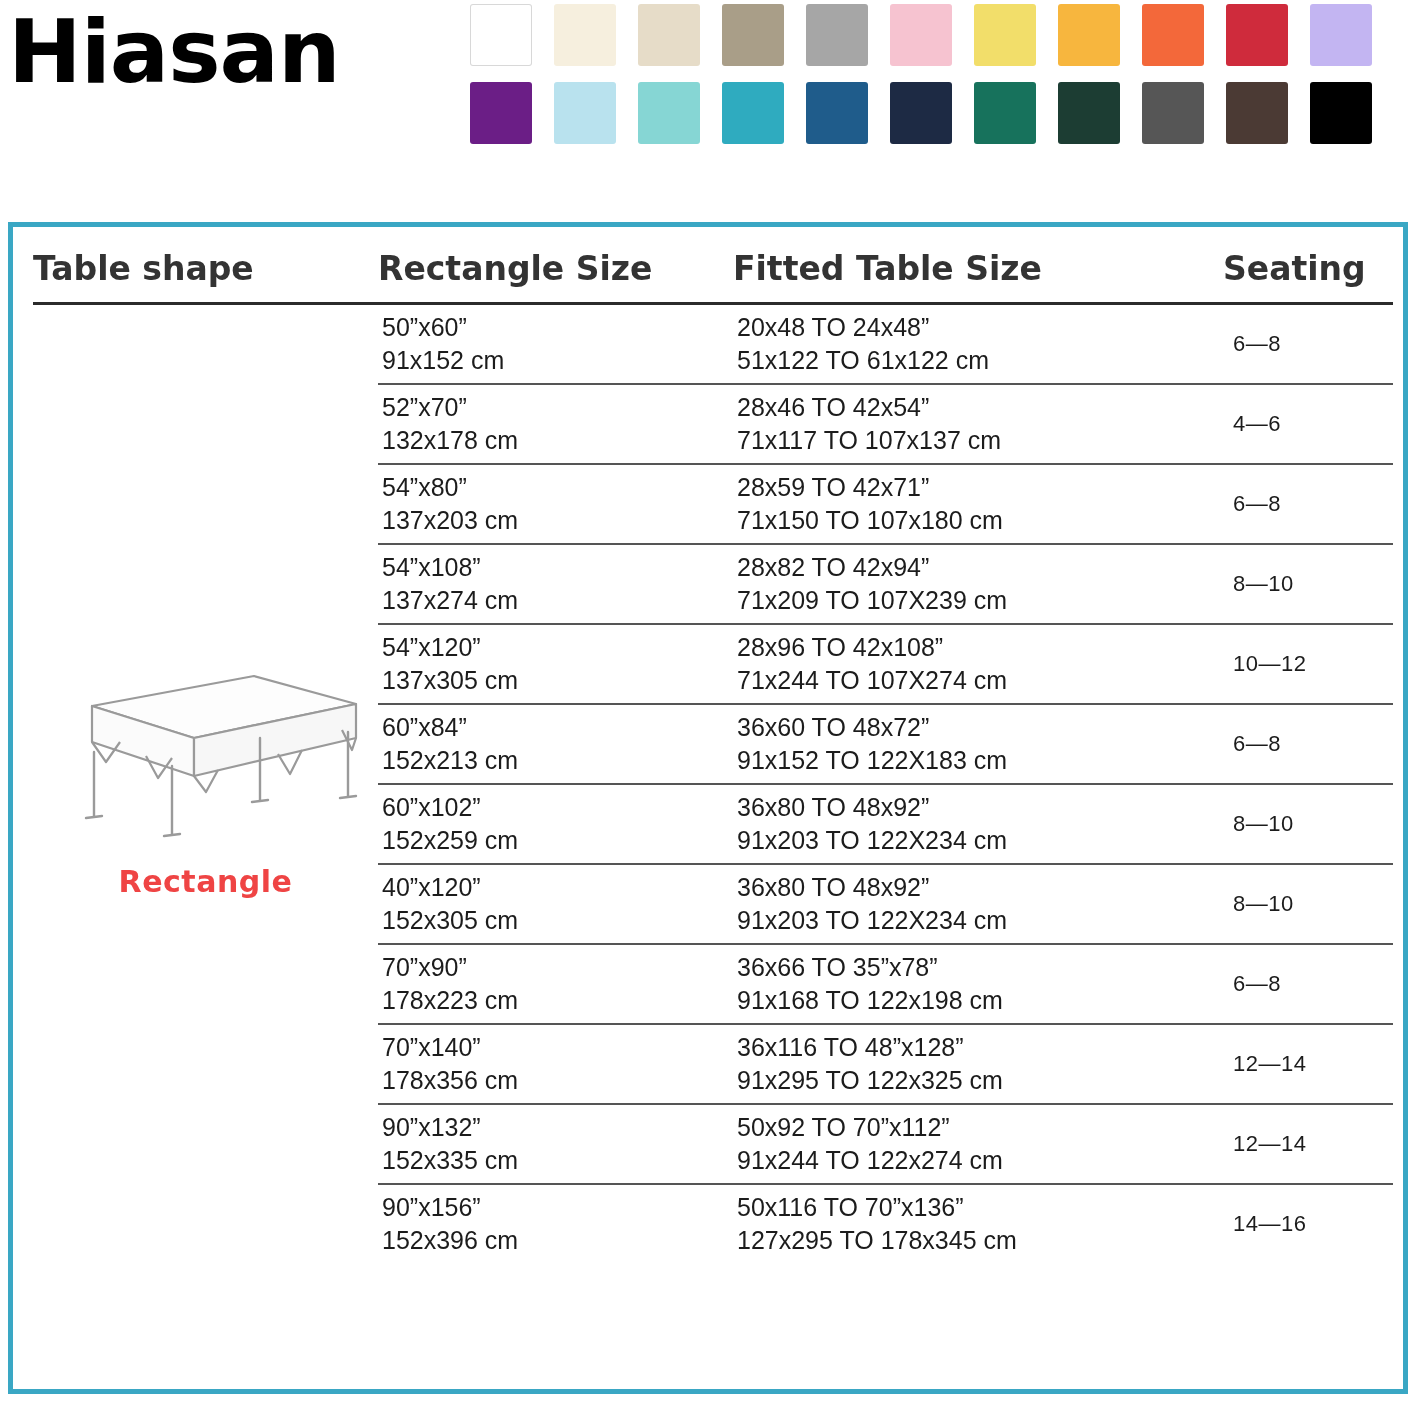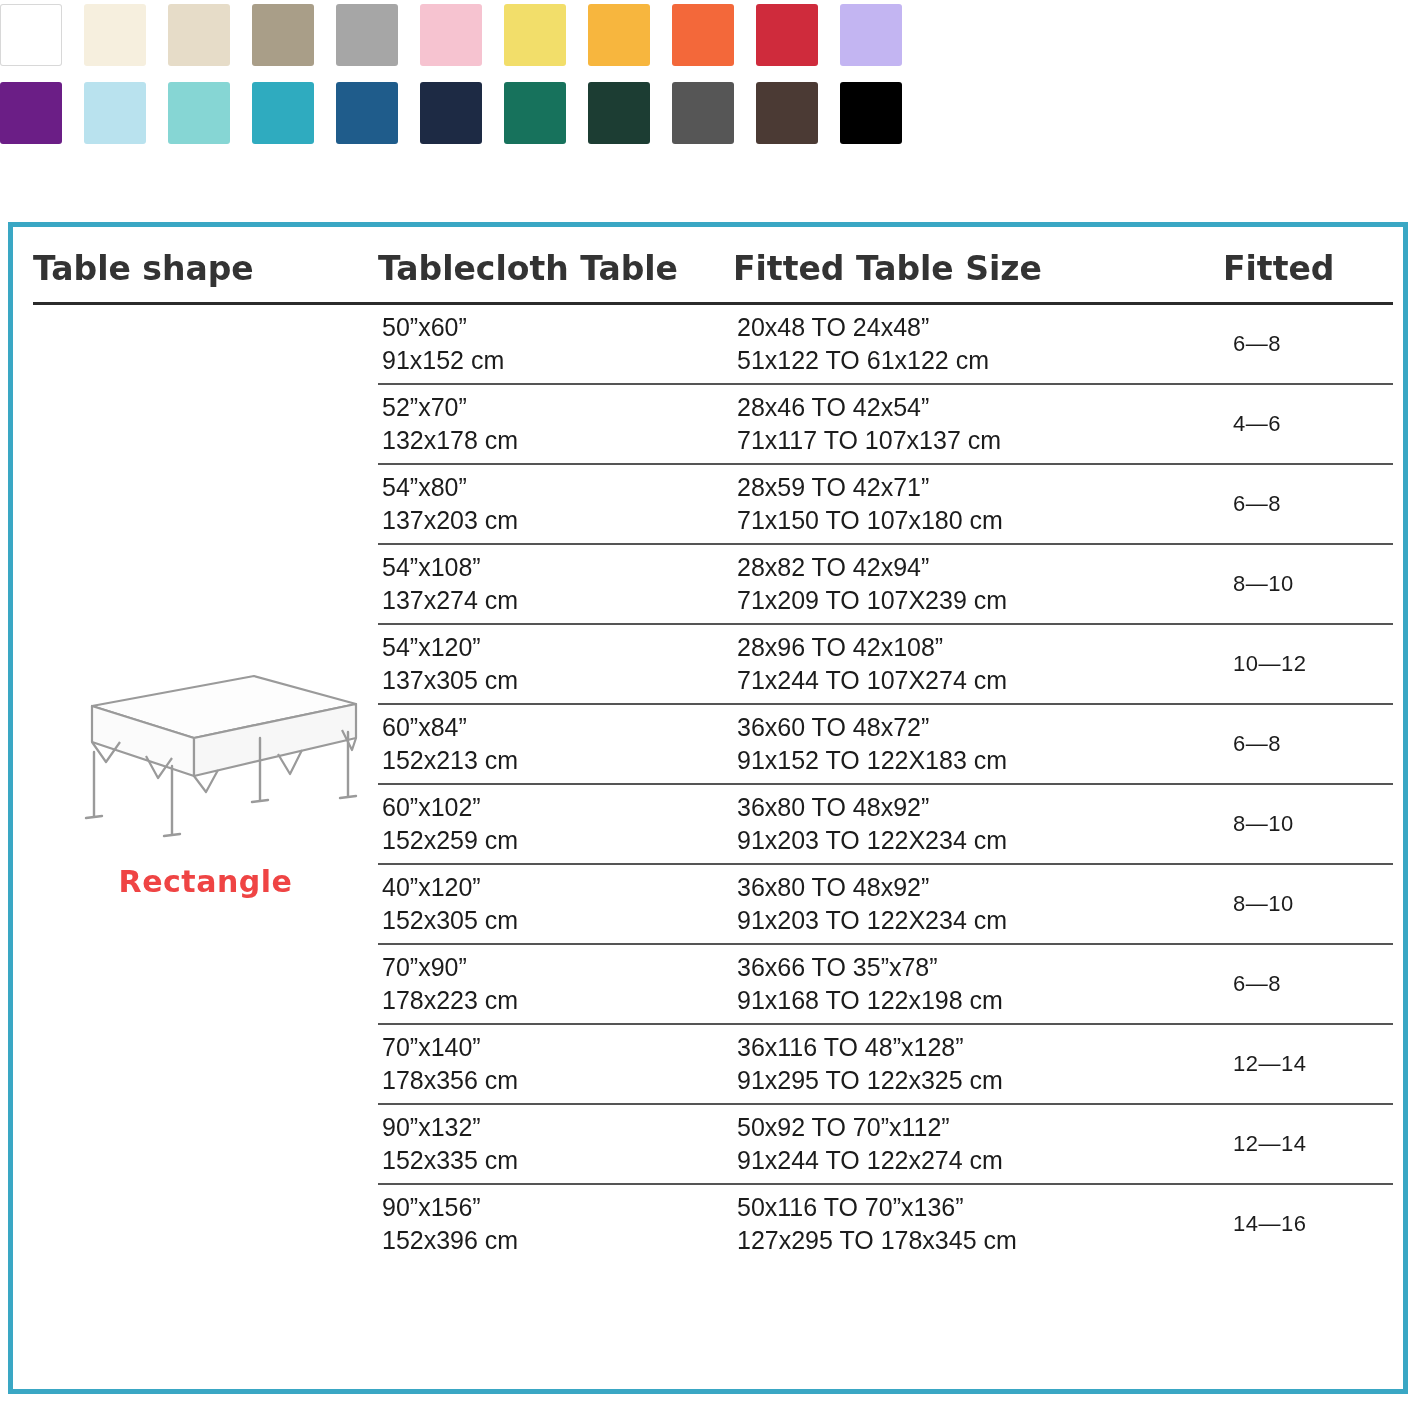--- a/index.html
+++ b/index.html
@@ -144,20 +144,23 @@
     color: #ef4444;
     margin-top: 16px;
     letter-spacing: 0.5px;
   }
   .table-illus { width: 320px; height: 180px; display:block; }
 </style>
 </head>
 <body>
 
 <div class="header">
+  <div class="brand">
+    <div class="brand-text">Hiasan</div>
+  </div>
   <div class="swatch-area">
     <div class="swatch-row" id="swatch-row-1">
         <div class="swatch bordered" style="background: rgb(255, 255, 255);"></div>
         <div class="swatch" style="background: rgb(246, 239, 222);"></div>
         <div class="swatch" style="background: rgb(230, 220, 200);"></div>
         <div class="swatch" style="background: rgb(169, 158, 136);"></div>
         <div class="swatch" style="background: rgb(166, 166, 166);"></div>
         <div class="swatch" style="background: rgb(246, 195, 208);"></div>
         <div class="swatch" style="background: rgb(242, 222, 106);"></div>
         <div class="swatch" style="background: rgb(247, 182, 62);"></div>
@@ -186,23 +189,23 @@
     <table class="sizechart">
       <colgroup>
         <col class="col-shape">
         <col class="col-cloth">
         <col class="col-fitted">
         <col class="col-seating">
       </colgroup>
       <thead>
         <tr>
           <th class="th-shape">Table shape</th>
-          <th class="th-cloth">Tablecloth Table</th>
+          <th class="th-cloth">Rectangle Size</th>
           <th class="th-fitted">Fitted Table Size</th>
-          <th class="th-seating">Fitted</th>
+          <th class="th-seating">Seating</th>
         </tr>
       </thead>
       <tbody id="chart-body">
           <tr>
             <td class="cell-shape" rowspan="12">
               <div class="shape-block">
 <svg class="table-illus" viewBox="0 0 320 180" xmlns="http://www.w3.org/2000/svg">
   <g fill="none" stroke="#9a9a9a" stroke-width="2.2" stroke-linejoin="round">
     <path d="M46 40 L208 10 L310 38 L148 72 Z" fill="#fdfdfd"></path>
     <path d="M46 40 L46 76 L148 110 L148 72 Z" fill="#fbfbfb"></path>

